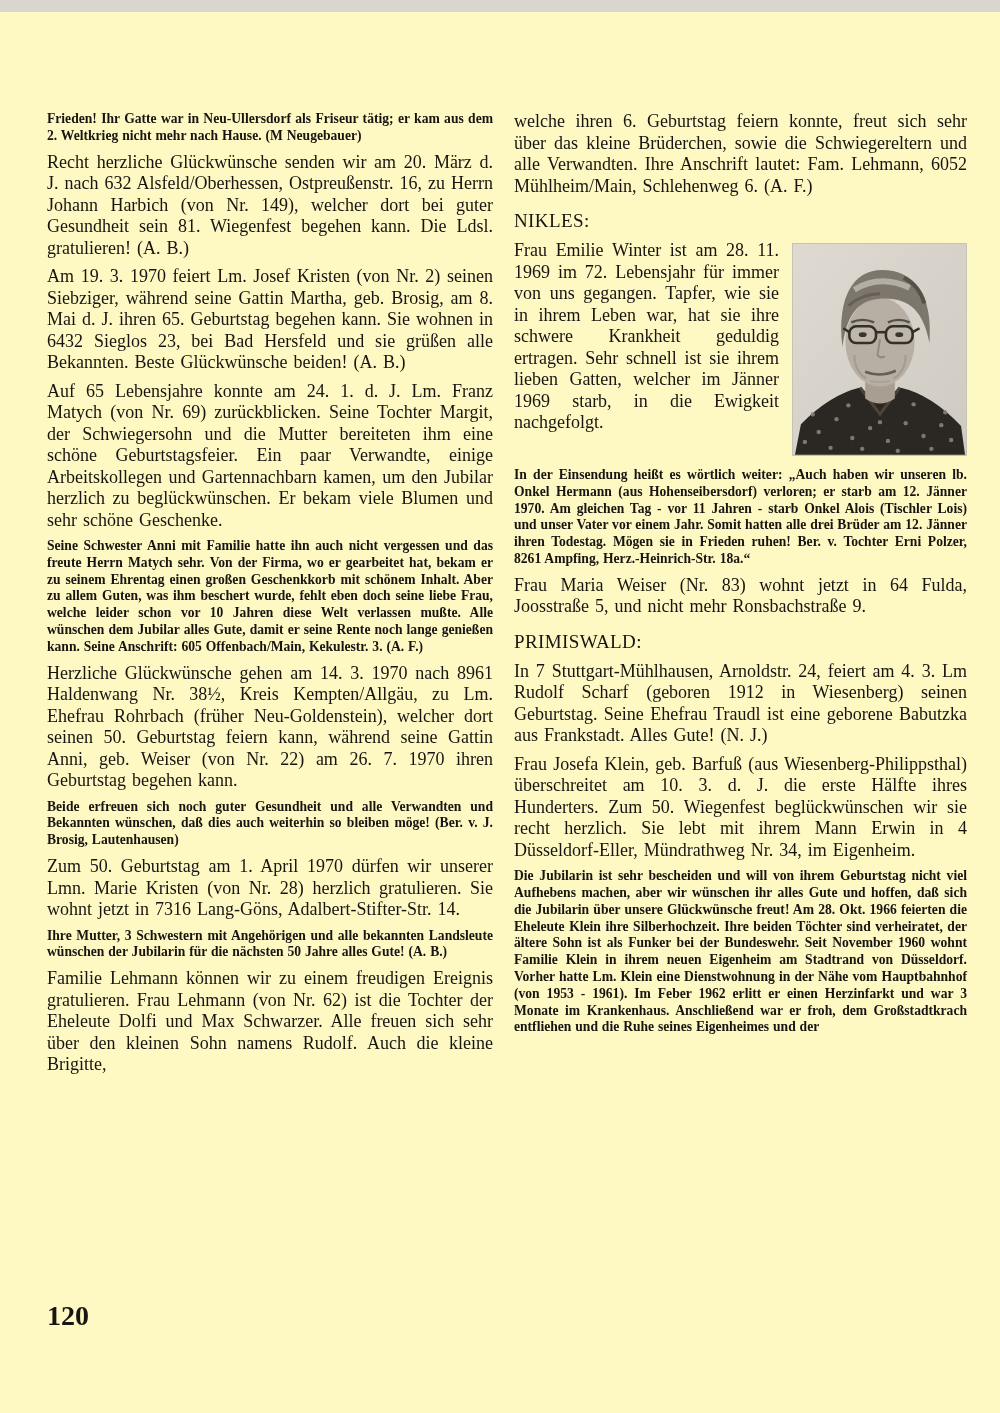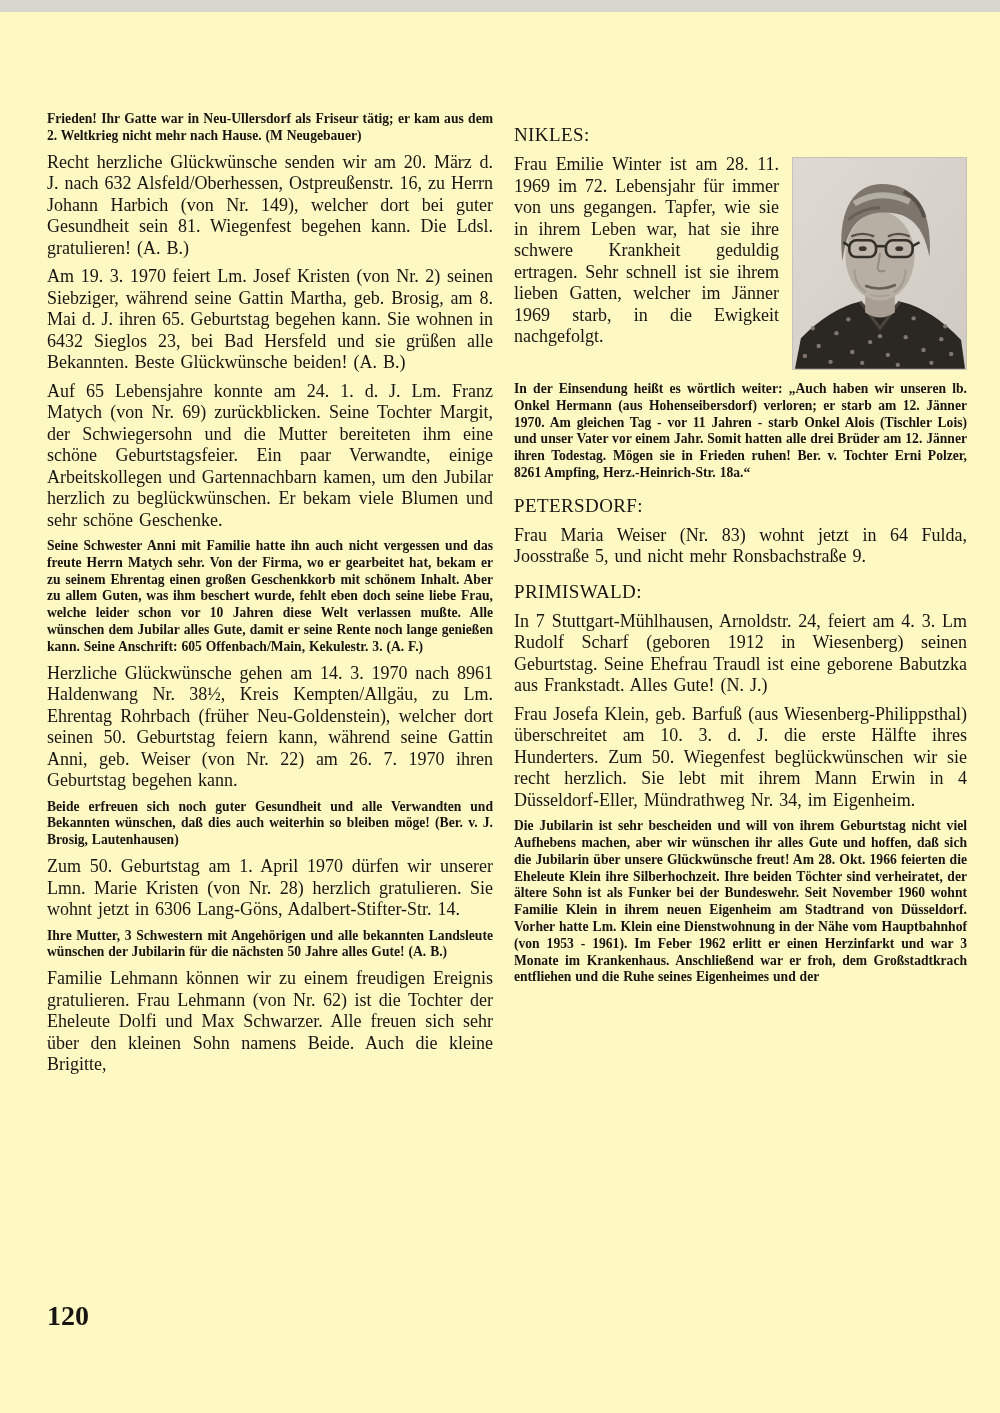--- a/index.html
+++ b/index.html
@@ -37,28 +37,29 @@
 <body>
 
 <div class="page">
 
   <div class="col col-left">
     <p class="sm"><span>Frieden! Ihr Gatte war in Neu-Ullersdorf als Friseur tätig; er kam aus dem 2. Weltkrieg nicht mehr nach Hause. (M Neugebauer)</span></p>
     <p class="lg"><span>Recht herzliche Glückwünsche senden wir am 20. März d. J. nach 632 Alsfeld/Oberhessen, Ostpreußenstr. 16, zu Herrn </span><span class="b">Johann Harbich</span><span> (von Nr. 149), welcher dort bei guter Gesundheit sein 81. Wiegenfest begehen kann. Die Ldsl. gratulieren! (A. B.)</span></p>
     <p class="lg"><span>Am 19. 3. 1970 feiert Lm. </span><span class="b">Josef Kristen</span><span> (von Nr. 2) seinen Siebziger, während seine Gattin Martha, geb. Brosig, am 8. Mai d. J. ihren 65. Geburtstag begehen kann. Sie wohnen in 6432 Sieglos 23, bei Bad Hersfeld und sie grüßen alle Bekannten. Beste Glückwünsche beiden! (A. B.)</span></p>
     <p class="lg"><span>Auf 65 Lebensjahre konnte am 24. 1. d. J. Lm. </span><span class="b">Franz Matych</span><span> (von Nr. 69) zurückblicken. Seine Tochter Margit, der Schwiegersohn und die Mutter bereiteten ihm eine schöne Geburtstagsfeier. Ein paar Verwandte, einige Arbeitskollegen und Gartennachbarn kamen, um den Jubilar herzlich zu beglückwünschen. Er bekam viele Blumen und sehr schöne Geschenke.</span></p>
     <p class="sm"><span>Seine Schwester Anni mit Familie hatte ihn auch nicht vergessen und das freute Herrn Matych sehr. Von der Firma, wo er gearbeitet hat, bekam er zu seinem Ehrentag einen großen Geschenkkorb mit schönem Inhalt. Aber zu allem Guten, was ihm beschert wurde, fehlt eben doch seine liebe Frau, welche leider schon vor 10 Jahren diese Welt verlassen mußte. Alle wünschen dem Jubilar alles Gute, damit er seine Rente noch lange genießen kann. Seine Anschrift: 605 Offenbach/Main, Kekulestr. 3. (A. F.)</span></p>
-    <p class="lg"><span>Herzliche Glückwünsche gehen am 14. 3. 1970 nach 8961 Haldenwang Nr. 38½, Kreis Kempten/Allgäu, zu Lm. </span><span class="b">Ehrentag Rohrbach</span><span> (früher Neu-Goldenstein), welcher dort seinen 50. Geburtstag feiern kann, während seine Gattin Anni, geb. Weiser (von Nr. 22) am 26. 7. 1970 ihren Geburtstag begehen kann.</span></p>
+    <p class="lg"><span>Herzliche Glückwünsche gehen am 14. 3. 1970 nach 8961 Haldenwang Nr. 38½, Kreis Kempten/Allgäu, zu Lm. </span><span class="b">Ehefrau Rohrbach</span><span> (früher Neu-Goldenstein), welcher dort seinen 50. Geburtstag feiern kann, während seine Gattin Anni, geb. Weiser (von Nr. 22) am 26. 7. 1970 ihren Geburtstag begehen kann.</span></p>
     <p class="sm"><span>Beide erfreuen sich noch guter Gesundheit und alle Verwandten und Bekannten wünschen, daß dies auch weiterhin so bleiben möge! (Ber. v. J. Brosig, Lautenhausen)</span></p>
-    <p class="lg"><span>Zum 50. Geburtstag am 1. April 1970 dürfen wir unserer Lmn. </span><span class="b">Marie Kristen</span><span> (von Nr. 28) herzlich gratulieren. Sie wohnt jetzt in 6306 Lang-Göns, Adalbert-Stifter-Str. 14.</span></p>
+    <p class="lg"><span>Zum 50. Geburtstag am 1. April 1970 dürfen wir unserer Lmn. </span><span class="b">Marie Kristen</span><span> (von Nr. 28) herzlich gratulieren. Sie wohnt jetzt in 7316 Lang-Göns, Adalbert-Stifter-Str. 14.</span></p>
     <p class="sm"><span>Ihre Mutter, 3 Schwestern mit Angehörigen und alle bekannten Landsleute wünschen der Jubilarin für die nächsten 50 Jahre alles Gute! (A. B.)</span></p>
-    <p class="lg"><span class="b">Familie Lehmann</span><span> können wir zu einem freudigen Ereignis gratulieren. Frau Lehmann (von Nr. 62) ist die Tochter der Eheleute Dolfi und Max Schwarzer. Alle freuen sich sehr über den kleinen Sohn namens </span><span class="b">Beide.</span><span> Auch die kleine Brigitte,</span></p>
+    <p class="lg"><span class="b">Familie Lehmann</span><span> können wir zu einem freudigen Ereignis gratulieren. Frau Lehmann (von Nr. 62) ist die Tochter der Eheleute Dolfi und Max Schwarzer. Alle freuen sich sehr über den kleinen Sohn namens </span><span class="b">Rudolf.</span><span> Auch die kleine Brigitte,</span></p>
   </div>
 
   <div class="col col-right">
+    <p class="lg"><span>welche ihren 6. Geburtstag feiern konnte, freut sich sehr über das kleine Brüderchen, sowie die Schwiegereltern und alle Verwandten. Ihre Anschrift lautet: Fam. Lehmann, 6052 Mühlheim/Main, Schlehenweg 6. (A. F.)</span></p>
 
     <div class="hd">NIKLES:</div>
 
     <div>
       <div class="photo">
         <svg viewBox="0 0 175 213" xmlns="http://www.w3.org/2000/svg">
           <defs>
             <linearGradient id="bgv" x1="0" y1="0" x2="1" y2="1">
               <stop offset="0" stop-color="#dedad2"></stop>
               <stop offset="1" stop-color="#cfcbc2"></stop>
@@ -121,21 +122,20 @@
           <path d="M88,96 L85.5,112 Q88,116 93,113.5" stroke="#948b7e" stroke-width="2" fill="none"></path>
 
           <path d="M73,129 Q88,135 104,128" stroke="#655e54" stroke-width="2.6" fill="none"></path>
           <path d="M78,138 Q88,141 98,138" stroke="#a59c8e" stroke-width="1.6" fill="none" opacity="0.8"></path>
         </svg>
       </div>
       <p class="lg"><span>Frau </span><span class="b">Emilie Winter</span><span> ist am 28. 11. 1969 im 72. Lebensjahr für immer von uns gegangen. Tapfer, wie sie in ihrem Leben war, hat sie ihre schwere Krankheit geduldig ertragen. Sehr schnell ist sie ihrem lieben Gatten, welcher im Jänner 1969 starb, in die Ewigkeit nachgefolgt.</span></p>
       <p class="sm clear"><span>In der Einsendung heißt es wörtlich weiter: „Auch haben wir unseren lb. Onkel Hermann (aus Hohenseibersdorf) verloren; er starb am 12. Jänner 1970. Am gleichen Tag - vor 11 Jahren - starb Onkel Alois (Tischler Lois) und unser Vater vor einem Jahr. Somit hatten alle drei Brüder am 12. Jänner ihren Todestag. Mögen sie in Frieden ruhen! Ber. v. Tochter Erni Polzer, 8261 Ampfing, Herz.-Heinrich-Str. 18a.“</span></p>
     </div>
 
-    <div class="hd">PETERSDORF:</div>
     <p class="lg"><span>Frau </span><span class="b">Maria Weiser</span><span> (Nr. 83) wohnt jetzt in 64 Fulda, Joosstraße 5, und nicht mehr Ronsbachstraße 9.</span></p>
 
     <div class="hd">PRIMISWALD:</div>
     <p class="lg"><span>In 7 Stuttgart-Mühlhausen, Arnoldstr. 24, feiert am 4. 3. Lm </span><span class="b">Rudolf Scharf</span><span> (geboren 1912 in Wiesenberg) seinen Geburtstag. Seine Ehefrau Traudl ist eine geborene Babutzka aus Frankstadt. Alles Gute! (N. J.)</span></p>
     <p class="lg"><span>Frau </span><span class="b">Josefa Klein,</span><span> geb. Barfuß (aus Wiesenberg-Philippsthal) überschreitet am 10. 3. d. J. die erste Hälfte ihres Hunderters. Zum 50. Wiegenfest beglückwünschen wir sie recht herzlich. Sie lebt mit ihrem Mann Erwin in 4 Düsseldorf-Eller, Mündrathweg Nr. 34, im Eigenheim.</span></p>
     <p class="sm"><span>Die Jubilarin ist sehr bescheiden und will von ihrem Geburtstag nicht viel Aufhebens machen, aber wir wünschen ihr alles Gute und hoffen, daß sich die Jubilarin über unsere Glückwünsche freut! Am 28. Okt. 1966 feierten die Eheleute Klein ihre Silberhochzeit. Ihre beiden Töchter sind verheiratet, der ältere Sohn ist als Funker bei der Bundeswehr. Seit November 1960 wohnt Familie Klein in ihrem neuen Eigenheim am Stadtrand von Düsseldorf. Vorher hatte Lm. Klein eine Dienstwohnung in der Nähe vom Hauptbahnhof (von 1953 - 1961). Im Feber 1962 erlitt er einen Herzinfarkt und war 3 Monate im Krankenhaus. Anschließend war er froh, dem Großstadtkrach entfliehen und die Ruhe seines Eigenheimes und der</span></p>
   </div>
 
   <div class="page-number">120</div>
 

